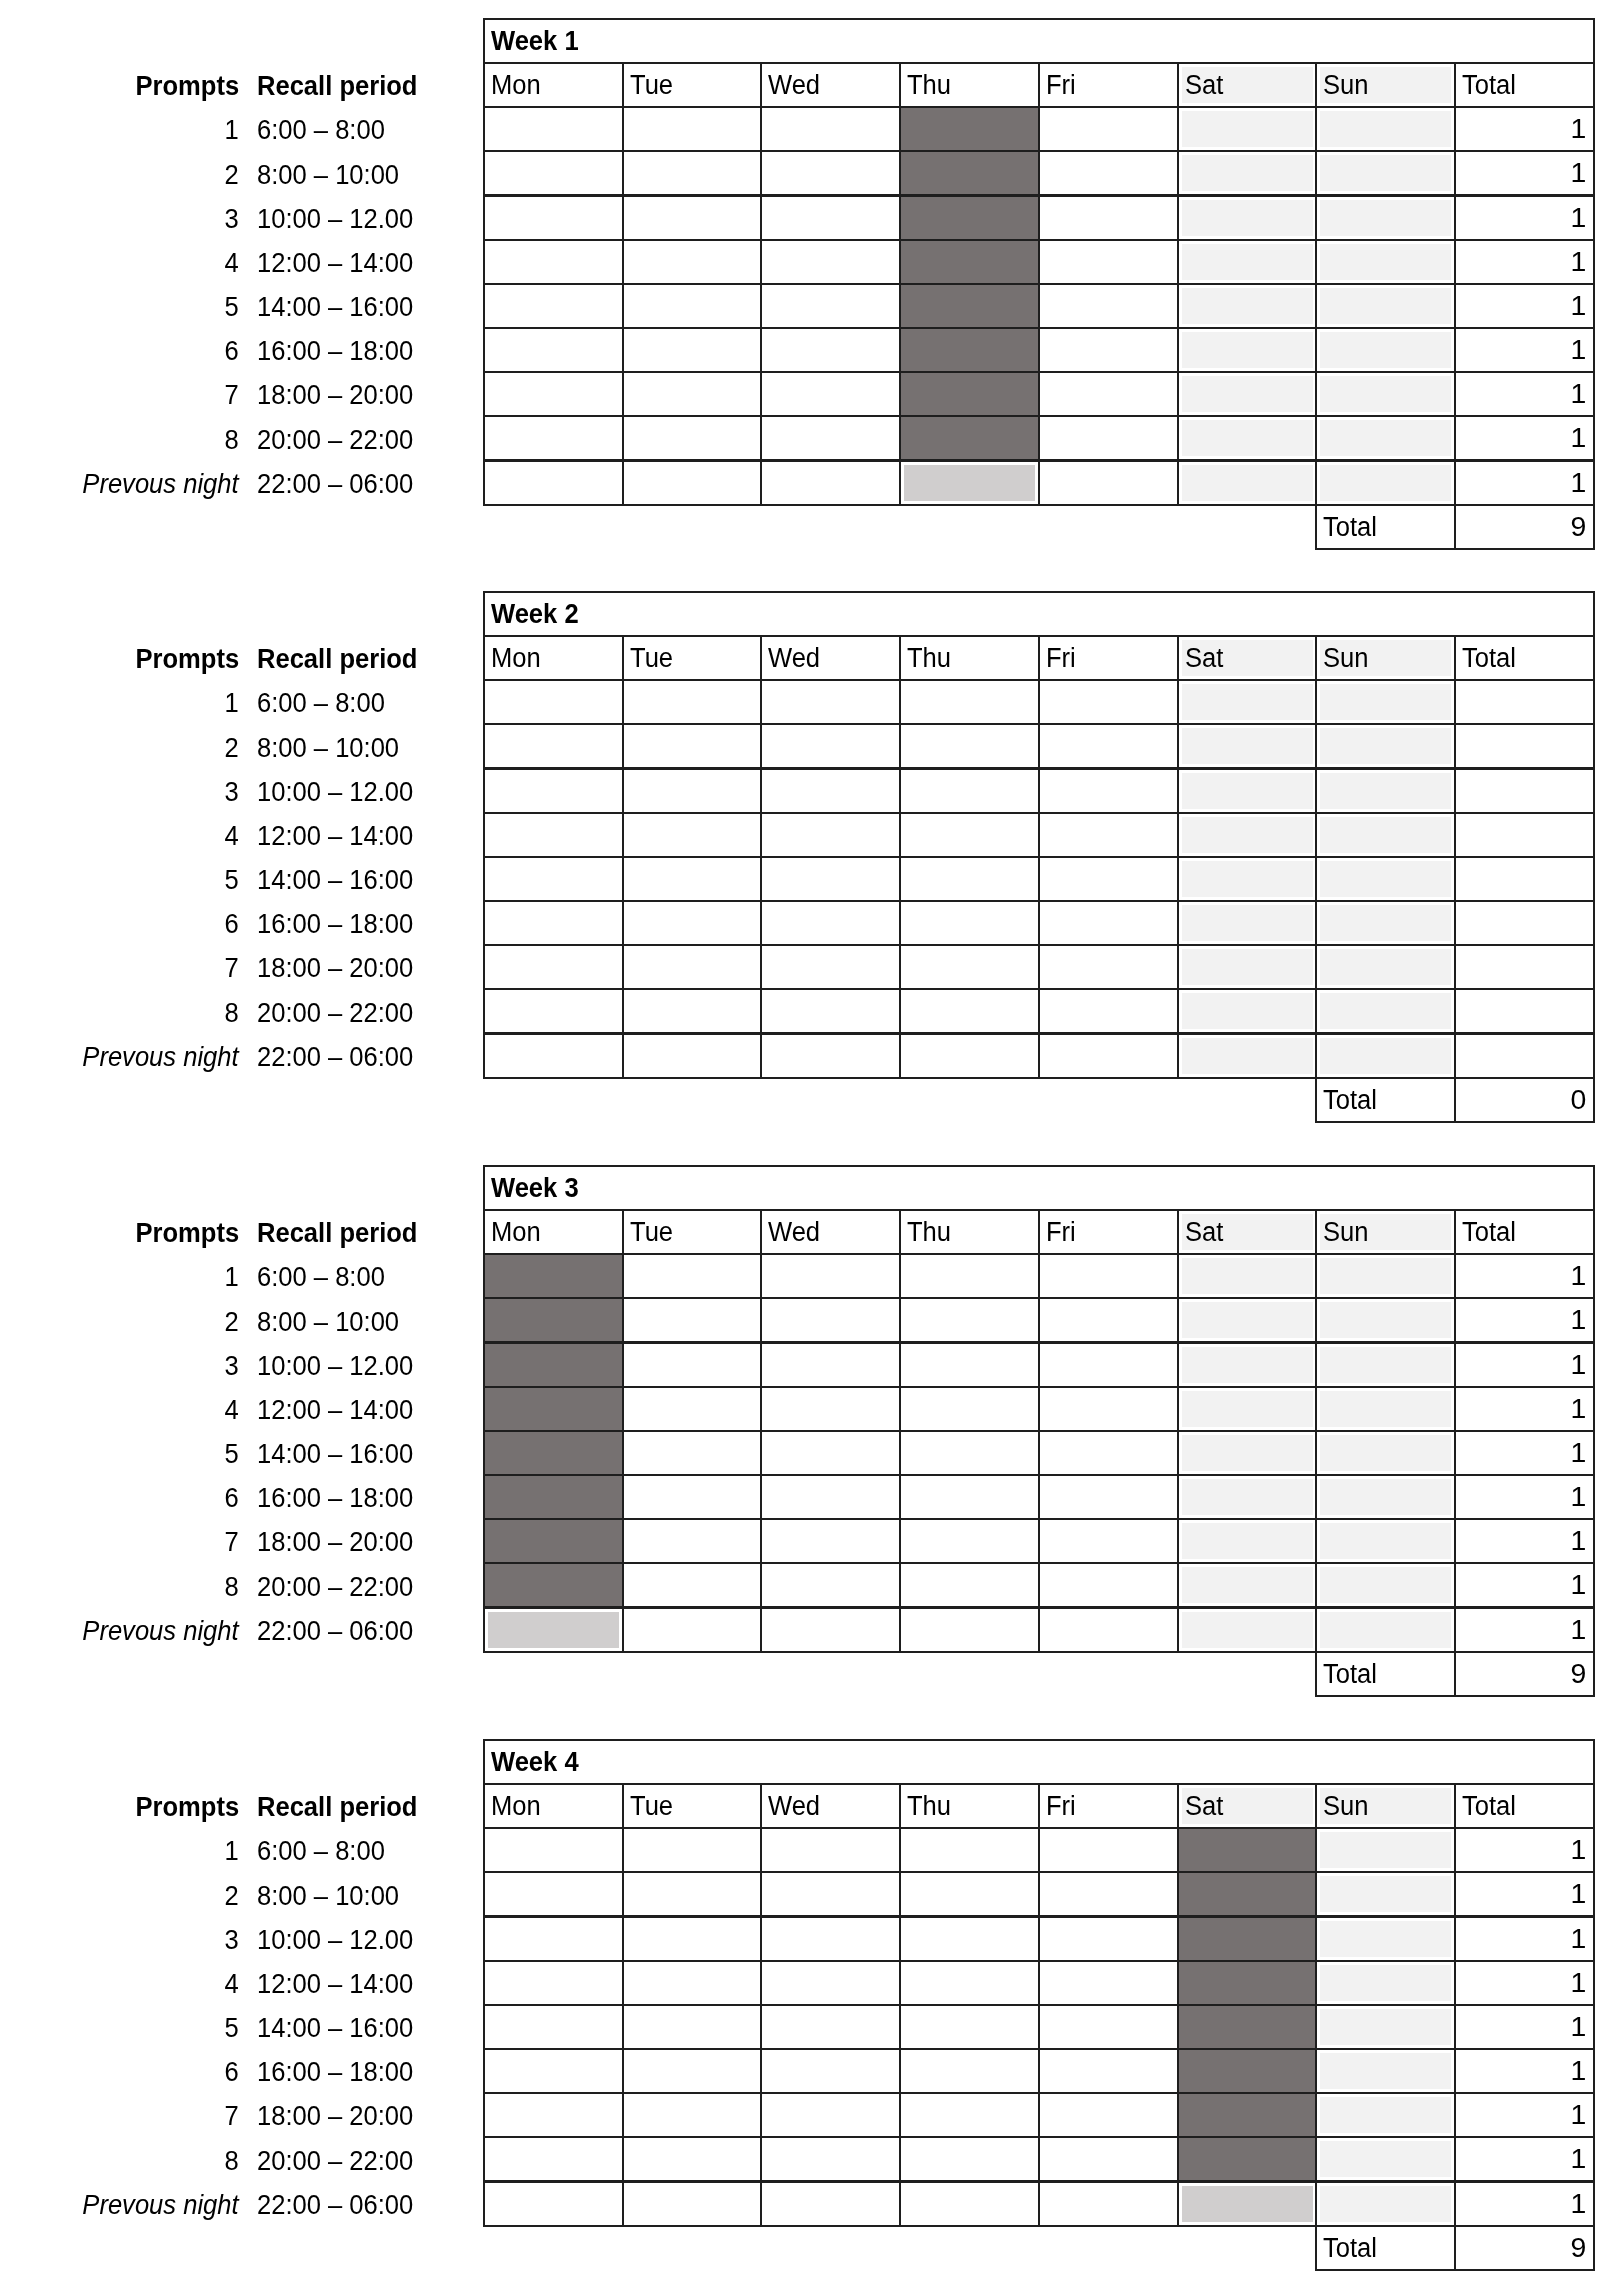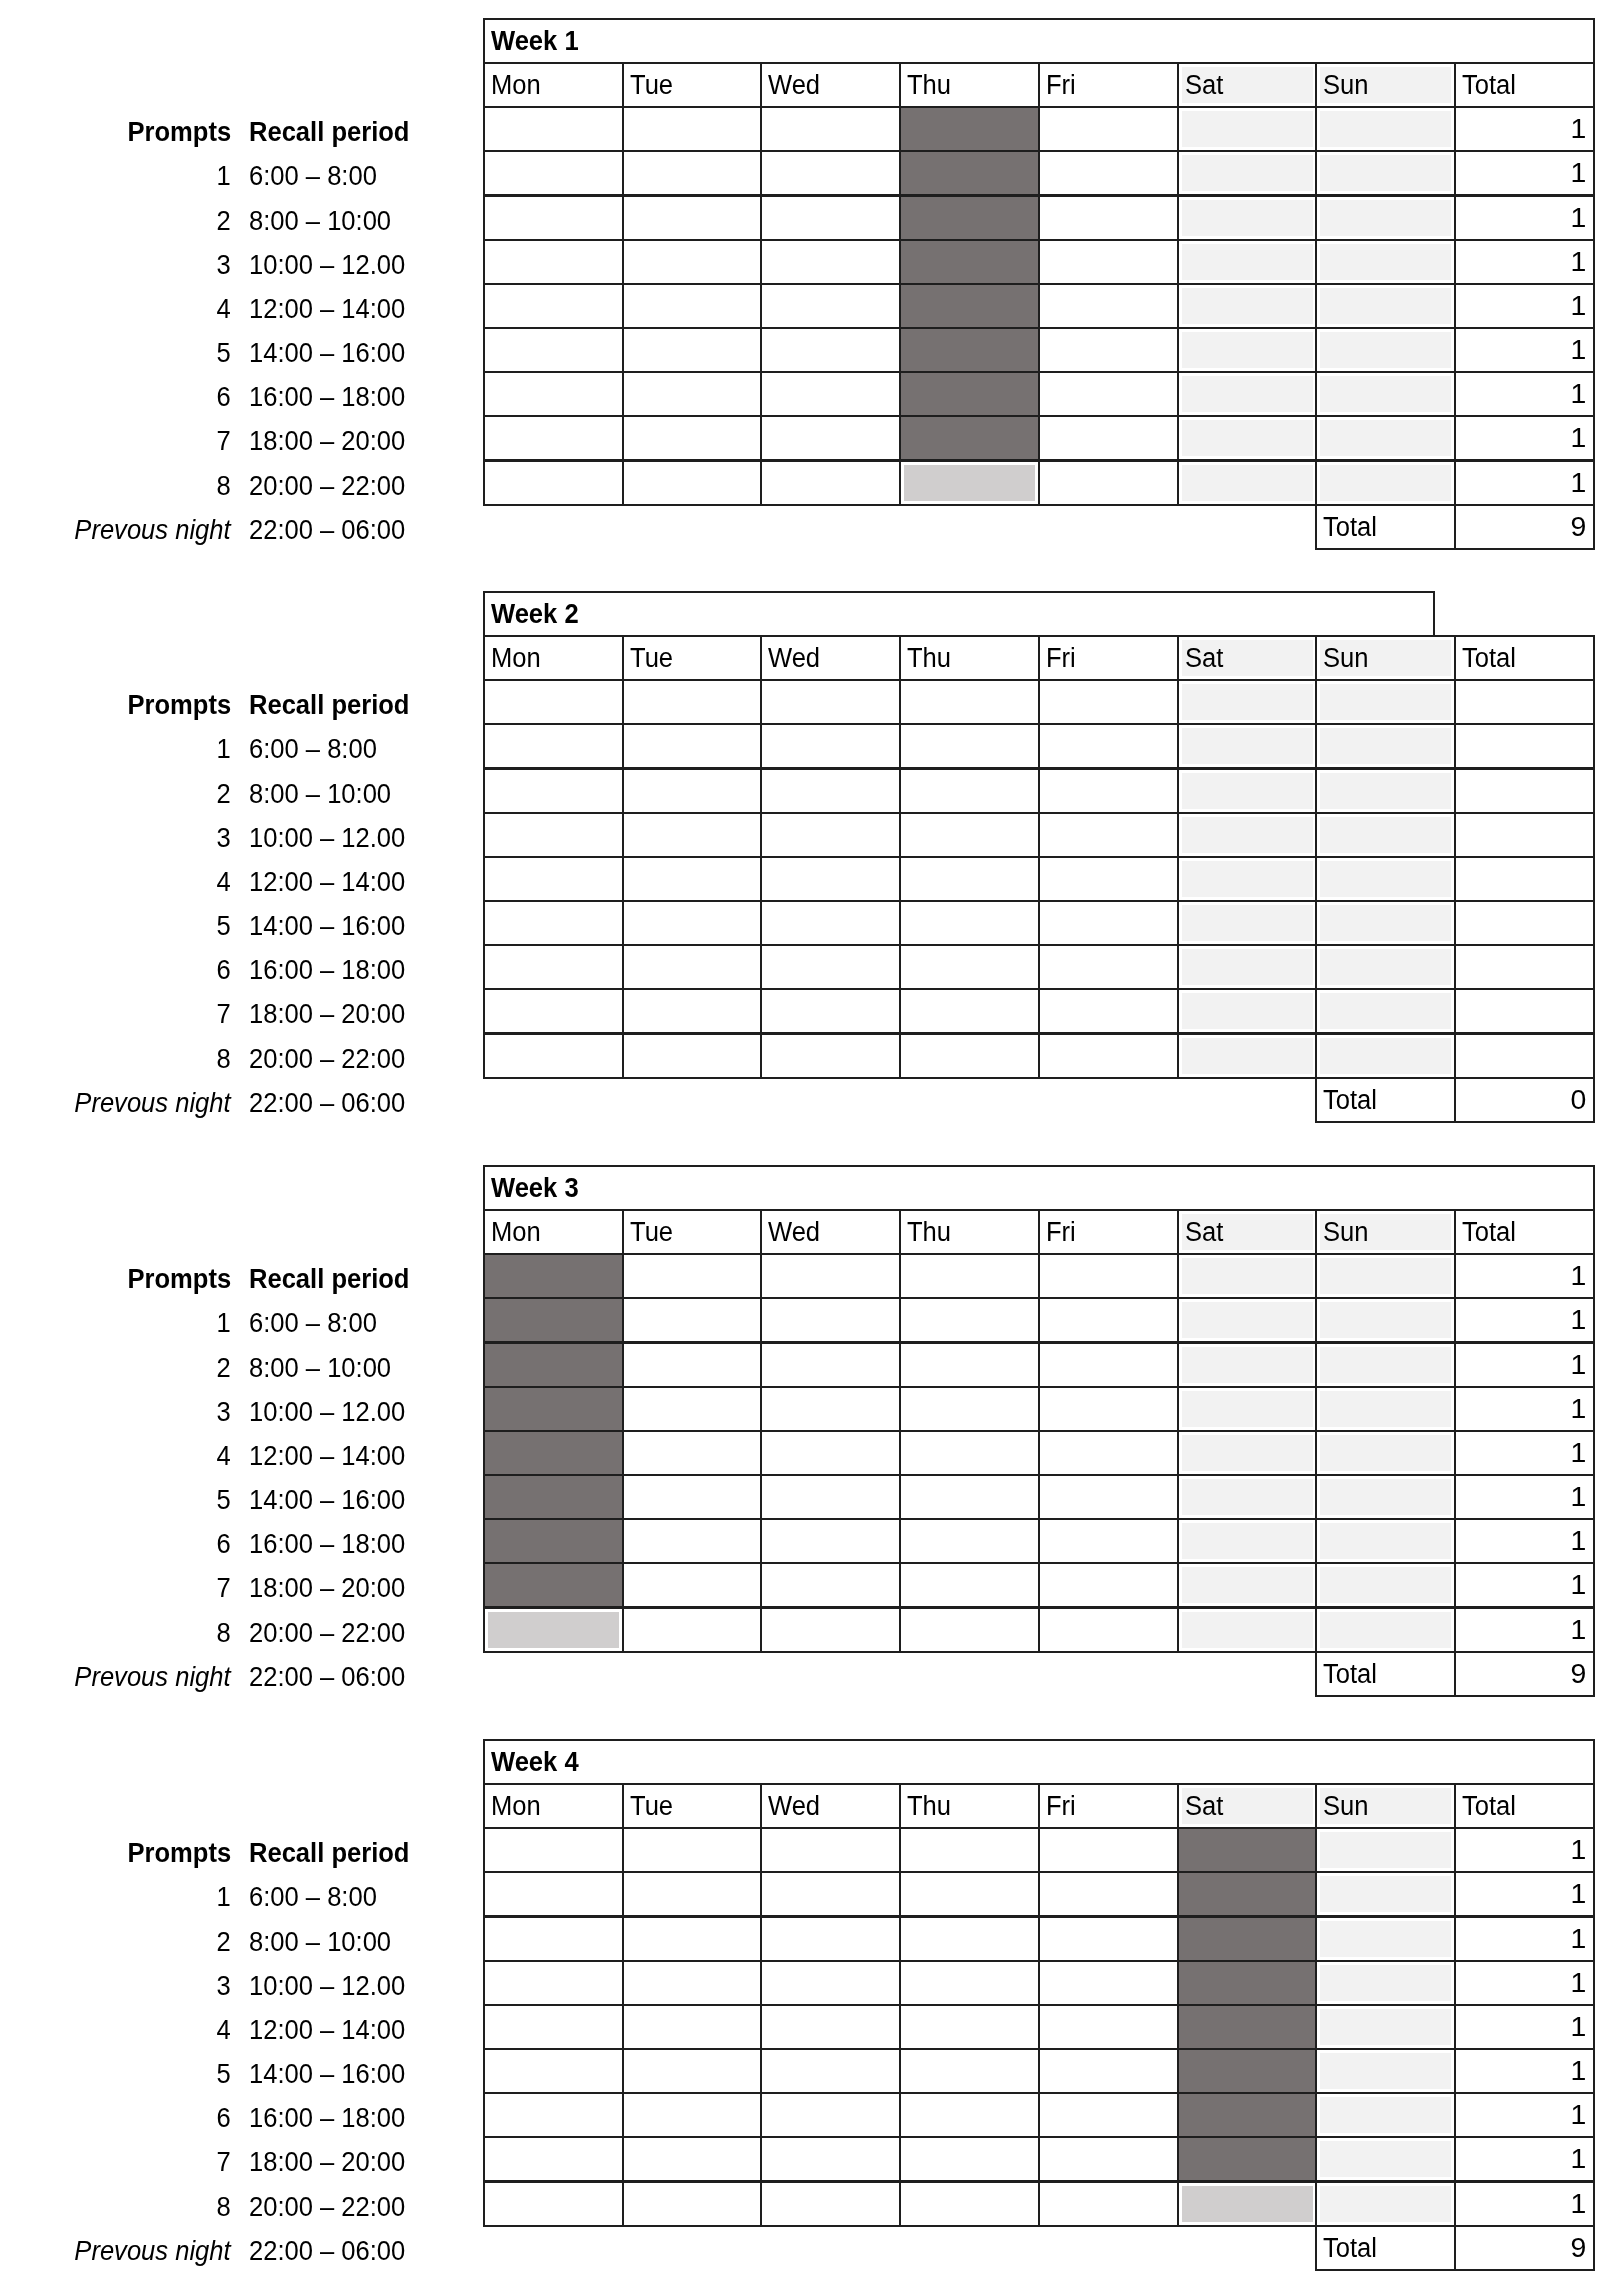--- a/index.html
+++ b/index.html
@@ -1,20 +1,20 @@
 <!DOCTYPE html>
 <html style="font-size:9px"><head>
 <meta charset="utf-8">
 <style>
   html, body { margin:0; padding:0; background:#ffffff; }
   body { width:1613px; height:2295px; position:relative; overflow:hidden;
          font-family:"Liberation Sans", sans-serif; color:#000; }
   .week { position:absolute; left:0; width:1613px; height:574px; }
   .labels { position:absolute; left:0; top:0; width:472px; }
-  .lrow { position:absolute; left:8px; width:472px; height:44px;margin-top:46px; }
+  .lrow { position:absolute; left:16px; width:472px; height:44px; }
   .lrow .num { position:absolute; right:249px; bottom:8px; font-size:28.4px; line-height:1;
                white-space:nowrap; transform:scaleX(0.9); transform-origin:right bottom; }
   .lrow .period { position:absolute; left:241px; bottom:8px; font-size:28.4px; line-height:1;
                   white-space:nowrap; transform:scaleX(0.9); transform-origin:left bottom; }
   .lrow.head .num, .lrow.head .period { font-weight:bold; }
   .lrow .num.italic { font-style:italic; }
   .grid { position:absolute; left:484px; top:0; width:1110px; }
   .cell { position:absolute; box-sizing:border-box; border:2.3px solid #1e1e1e; margin:0;
           background:#fff; }
   .cell .txt { position:absolute; left:5.7px; bottom:7.4px; font-size:28.4px; line-height:1;
@@ -241,21 +241,21 @@
         <div class="lrow" style="top: 398px;">
           <span class="num">8</span>
           <span class="period">20:00 – 22:00</span>
         </div>
         <div class="lrow" style="top: 442px;">
           <span class="num italic">Prevous night</span>
           <span class="period">22:00 – 06:00</span>
         </div>
       </div>
       <div class="grid">
-        <div class="cell title" style="left: -1.1px; top: -1.1px; width: 952px; height: 46px; padding-left: 33px;">
+        <div class="cell title" style="left: -1.1px; top: -1.1px; width: 1112px; height: 46px; padding-left: 33px;">
           <span class="txt">Week 2</span>
         </div>
         <div class="cell " style="left: -1.1px; top: 43px; width: 141px; height: 46px;">
           <span class="txt">Mon</span>
         </div>
         <div class="cell " style="left: 138px; top: 43px; width: 141px; height: 46px;">
           <span class="txt">Tue</span>
         </div>
         <div class="cell " style="left: 276px; top: 43px; width: 141px; height: 46px;">
           <span class="txt">Wed</span>

